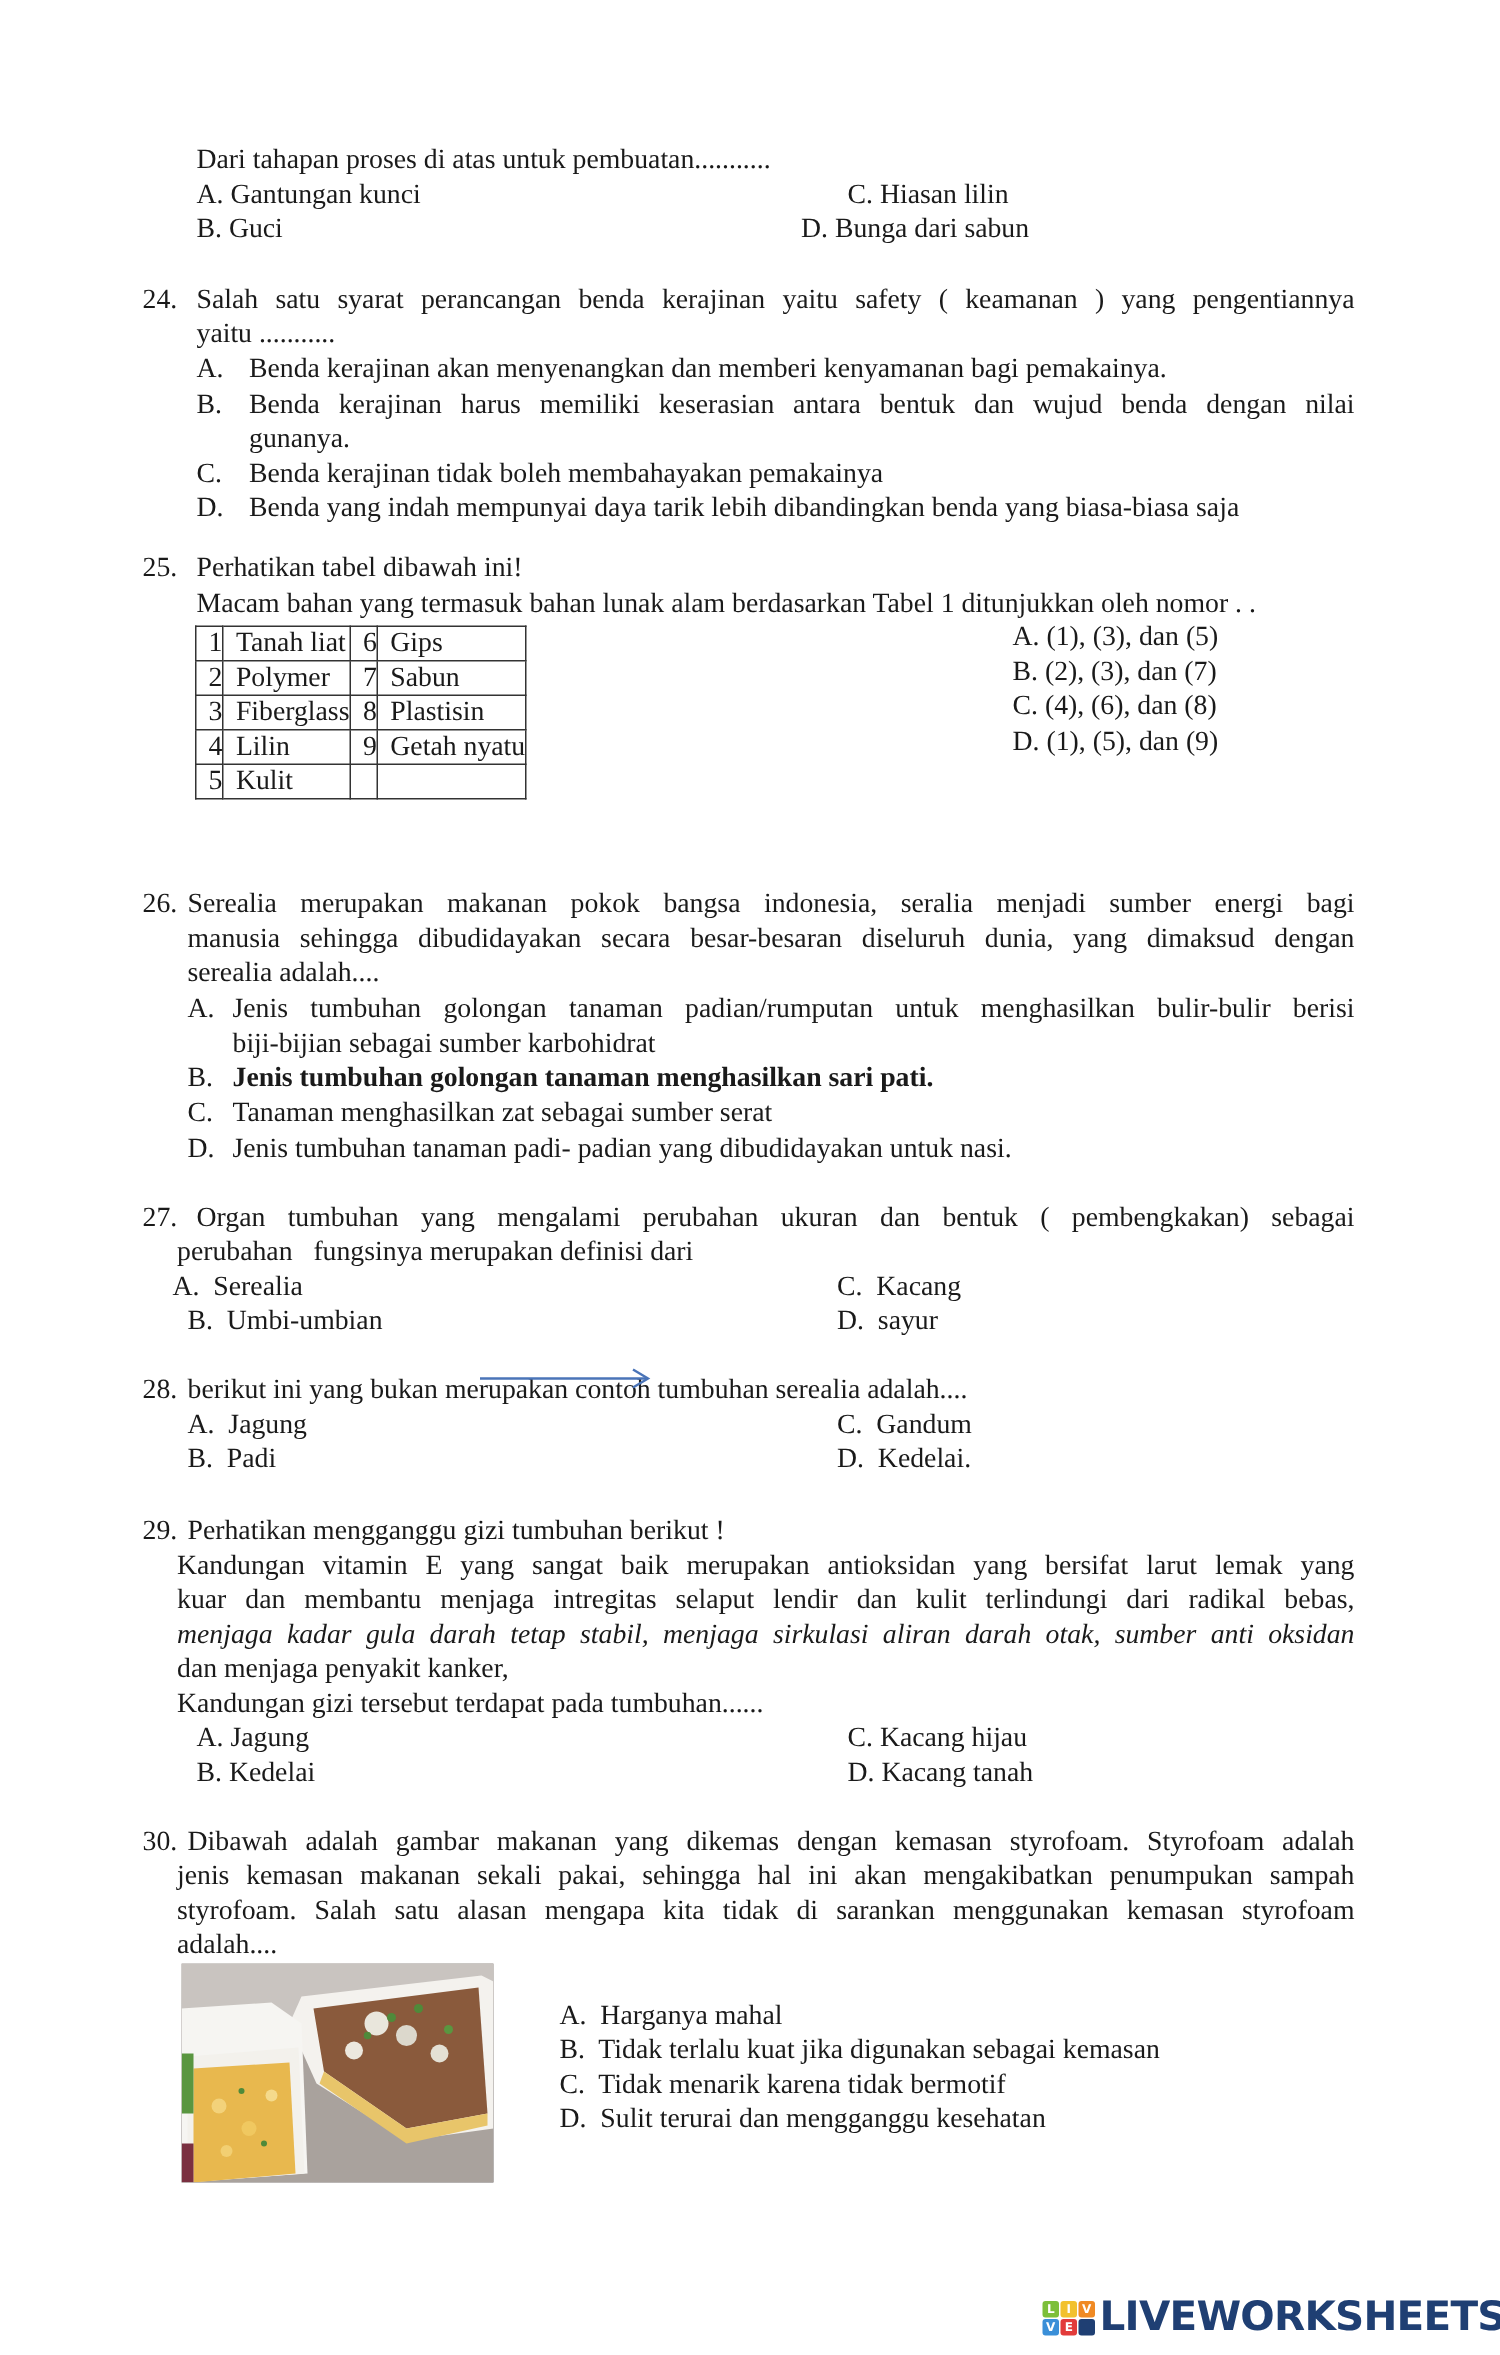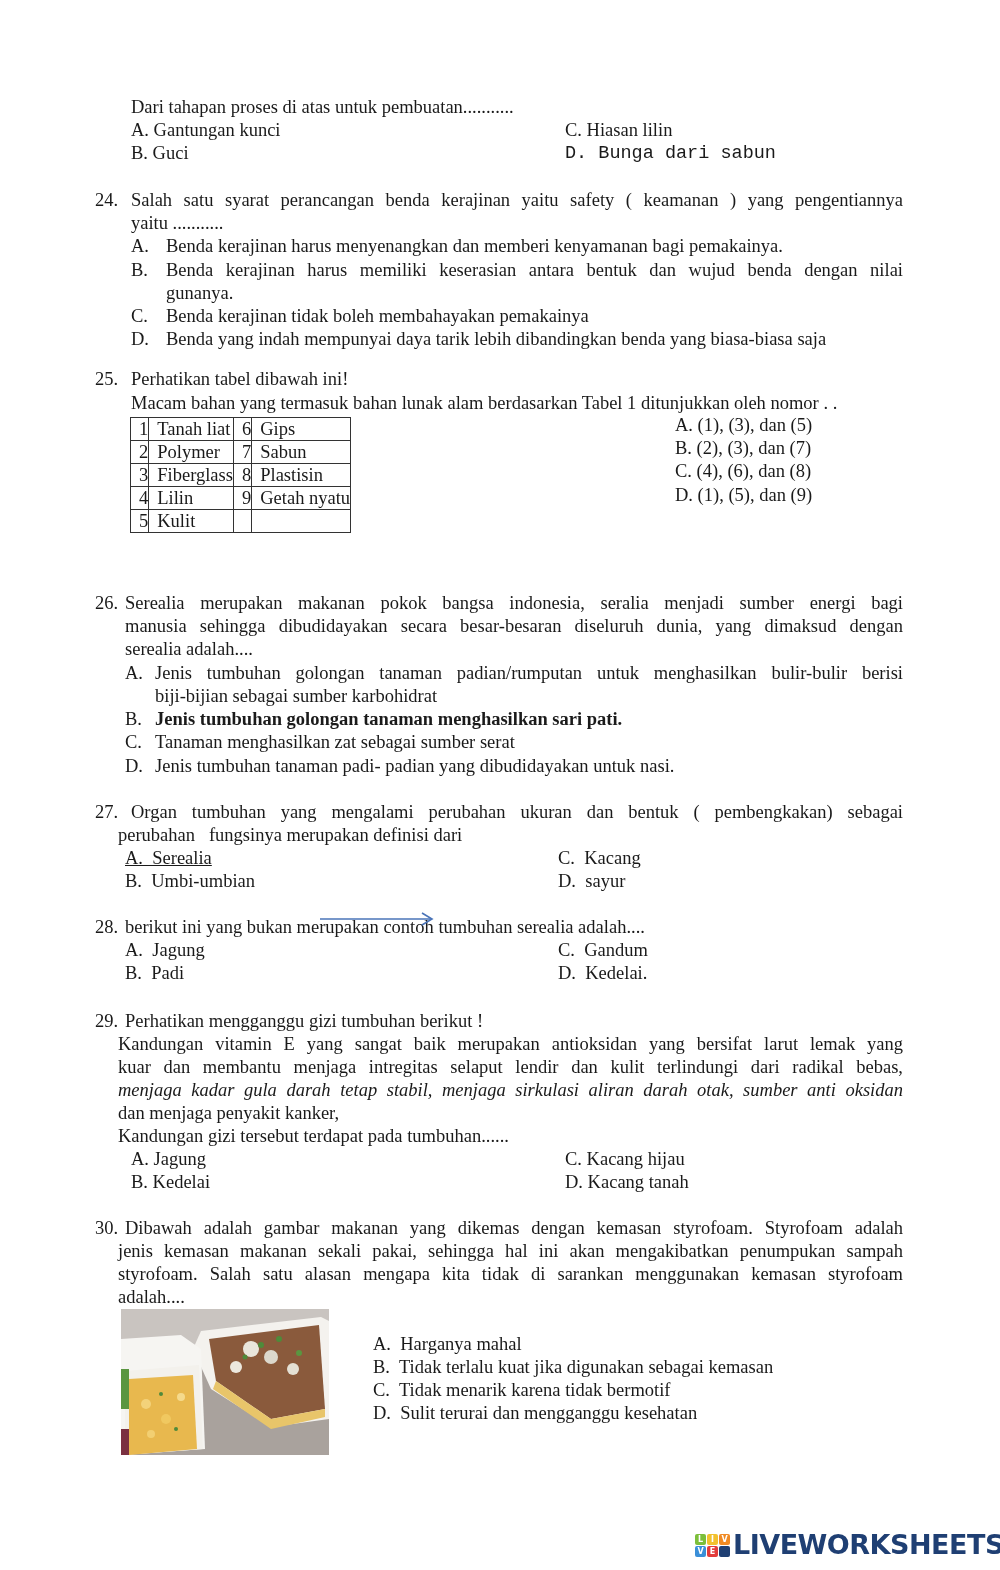--- a/index.html
+++ b/index.html
@@ -17,27 +17,27 @@
   .logo-grid span { display:block; font-family:"DejaVu Sans", sans-serif; font-size:8px; font-weight:bold; color:#fff; text-align:center; line-height:11px; border-radius:2px; }
   .logo-text { font-family:"DejaVu Sans", sans-serif; font-weight:bold; font-size:27px; color:#1f3f73; letter-spacing:-0.5px; line-height:28px; }
 </style>
 </head>
 <body>
 
 <div class="abs" style="left:131px;top:96px;">Dari tahapan proses di atas untuk pembuatan...........</div>
 <div class="abs" style="left:131px;top:119px;">A. Gantungan kunci</div>
 <div class="abs" style="left:131px;top:142px;">B. Guci</div>
 <div class="abs" style="left:565px;top:119px;">C. Hiasan lilin</div>
-<div class="abs" style="left:565px;top:142px;font-family:Liberation Mono, monospace;">D. Bunga dari sabun</div>
+<div class="abs" style="left:534px;top:142px;">D. Bunga dari sabun</div>
 
 <div class="abs" style="left:95px;top:189px;">24.</div>
 <div class="just" style="left:131px;top:189px;width:772px;">Salah satu syarat perancangan benda kerajinan yaitu safety ( keamanan ) yang pengentiannya</div>
 <div class="abs" style="left:131px;top:212px;">yaitu ...........</div>
 <div class="abs" style="left:131px;top:235px;">A.</div>
-<div class="abs" style="left:166px;top:235px;">Benda kerajinan harus menyenangkan dan memberi kenyamanan bagi pemakainya.</div>
+<div class="abs" style="left:166px;top:235px;">Benda kerajinan akan menyenangkan dan memberi kenyamanan bagi pemakainya.</div>
 <div class="abs" style="left:131px;top:259px;">B.</div>
 <div class="just" style="left:166px;top:259px;width:737px;">Benda kerajinan harus memiliki keserasian antara bentuk dan wujud benda dengan nilai</div>
 <div class="abs" style="left:166px;top:282px;">gunanya.</div>
 <div class="abs" style="left:131px;top:305px;">C.</div>
 <div class="abs" style="left:166px;top:305px;">Benda kerajinan tidak boleh membahayakan pemakainya</div>
 <div class="abs" style="left:131px;top:328px;">D.</div>
 <div class="abs" style="left:166px;top:328px;">Benda yang indah mempunyai daya tarik lebih dibandingkan benda yang biasa-biasa saja</div>
 
 <div class="abs" style="left:95px;top:368px;">25.</div>
 <div class="abs" style="left:131px;top:368px;">Perhatikan tabel dibawah ini!</div>
@@ -93,21 +93,21 @@
 <div class="abs" style="left:125px;top:708px;">B.</div>
 <div class="abs" style="left:155px;top:708px;font-weight:bold;">Jenis tumbuhan golongan  tanaman menghasilkan sari pati.</div>
 <div class="abs" style="left:125px;top:731px;">C.</div>
 <div class="abs" style="left:155px;top:731px;">Tanaman menghasilkan zat sebagai sumber serat</div>
 <div class="abs" style="left:125px;top:755px;">D.</div>
 <div class="abs" style="left:155px;top:755px;">Jenis tumbuhan tanaman padi- padian yang dibudidayakan untuk nasi.</div>
 
 <div class="abs" style="left:95px;top:801px;">27.</div>
 <div class="just" style="left:131px;top:801px;width:772px;">Organ tumbuhan yang mengalami perubahan ukuran dan bentuk ( pembengkakan) sebagai</div>
 <div class="abs" style="left:118px;top:824px;white-space:pre;">perubahan   fungsinya merupakan definisi dari</div>
-<div class="abs" style="left:125px;top:847px;white-space:pre;text-decoration:underline;">A.  Serealia</div>
+<div class="abs" style="left:115px;top:847px;white-space:pre;">A.  Serealia</div>
 <div class="abs" style="left:125px;top:870px;white-space:pre;">B.  Umbi-umbian</div>
 <div class="abs" style="left:558px;top:847px;white-space:pre;">C.  Kacang</div>
 <div class="abs" style="left:558px;top:870px;white-space:pre;">D.  sayur</div>
 
 <div class="abs" style="left:95px;top:916px;">28.</div>
 <div class="abs" style="left:125px;top:916px;">berikut ini yang bukan merupakan contoh tumbuhan serealia adalah....</div>
 <svg style="position:absolute;left:318px;top:912px;" width="118" height="14">
   <line x1="2" y1="7" x2="114" y2="7" stroke="#4a74b8" stroke-width="1.6"></line>
   <polyline points="104,1 114,7 104,13" fill="none" stroke="#4a74b8" stroke-width="1.6"></polyline>
 </svg>

